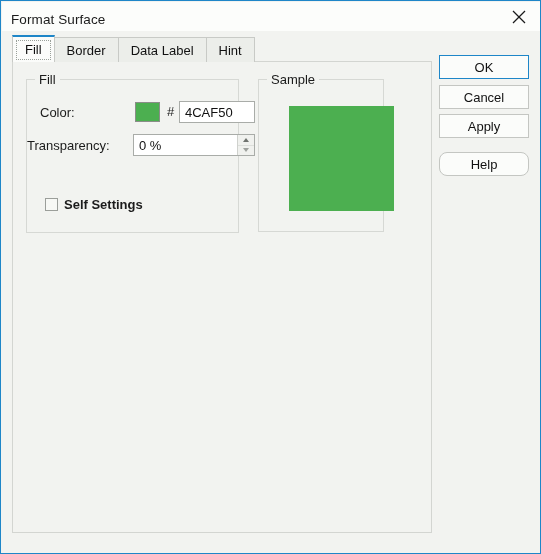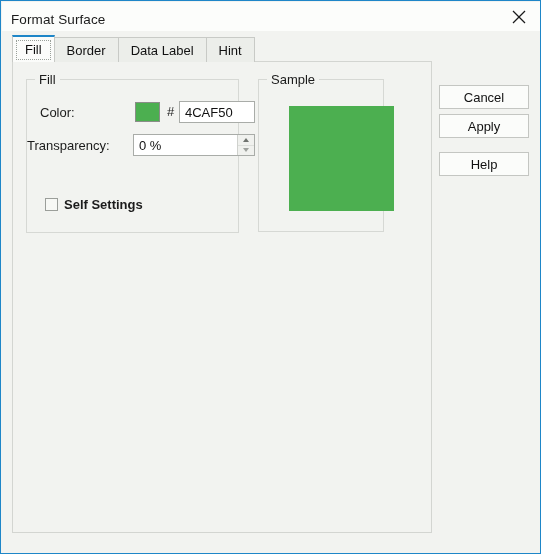--- a/index.html
+++ b/index.html
@@ -236,21 +236,21 @@
   }
   .btn.default {
     border: 1px solid #1e86c8;
   }
   #color-list-btn { left: 113px; top: 112px; width: 98px; height: 25px; }
 
   .side-btn { left: 438px; width: 90px; height: 24px; }
   #ok-btn     { top: 54px; }
   #cancel-btn { top: 84px; }
   #apply-btn  { top: 113px; }
-  #help-btn   { top: 151px; }
+  #help-btn   { top: 151px; border-radius: 8px; }
 
   
   .sample-swatch {
     position: absolute;
     left: 30px;
     top: 26px;
     width: 105px;
     height: 105px;
   }
 </style>
@@ -317,20 +317,23 @@
 
     </div>
 
     <div class="groupbox" id="sample-group">
       <div class="group-title">Sample</div>
       <div class="sample-swatch" style="background:#4CAF50;"></div>
     </div>
 
   </div>
 
+  <div class="btn side-btn default" id="ok-btn">
+    <span>OK</span>
+  </div>
   <div class="btn side-btn" id="cancel-btn">
     <span>Cancel</span>
   </div>
   <div class="btn side-btn" id="apply-btn">
     <span>Apply</span>
   </div>
   <div class="btn side-btn" id="help-btn">
     <span>Help</span>
   </div>
 

